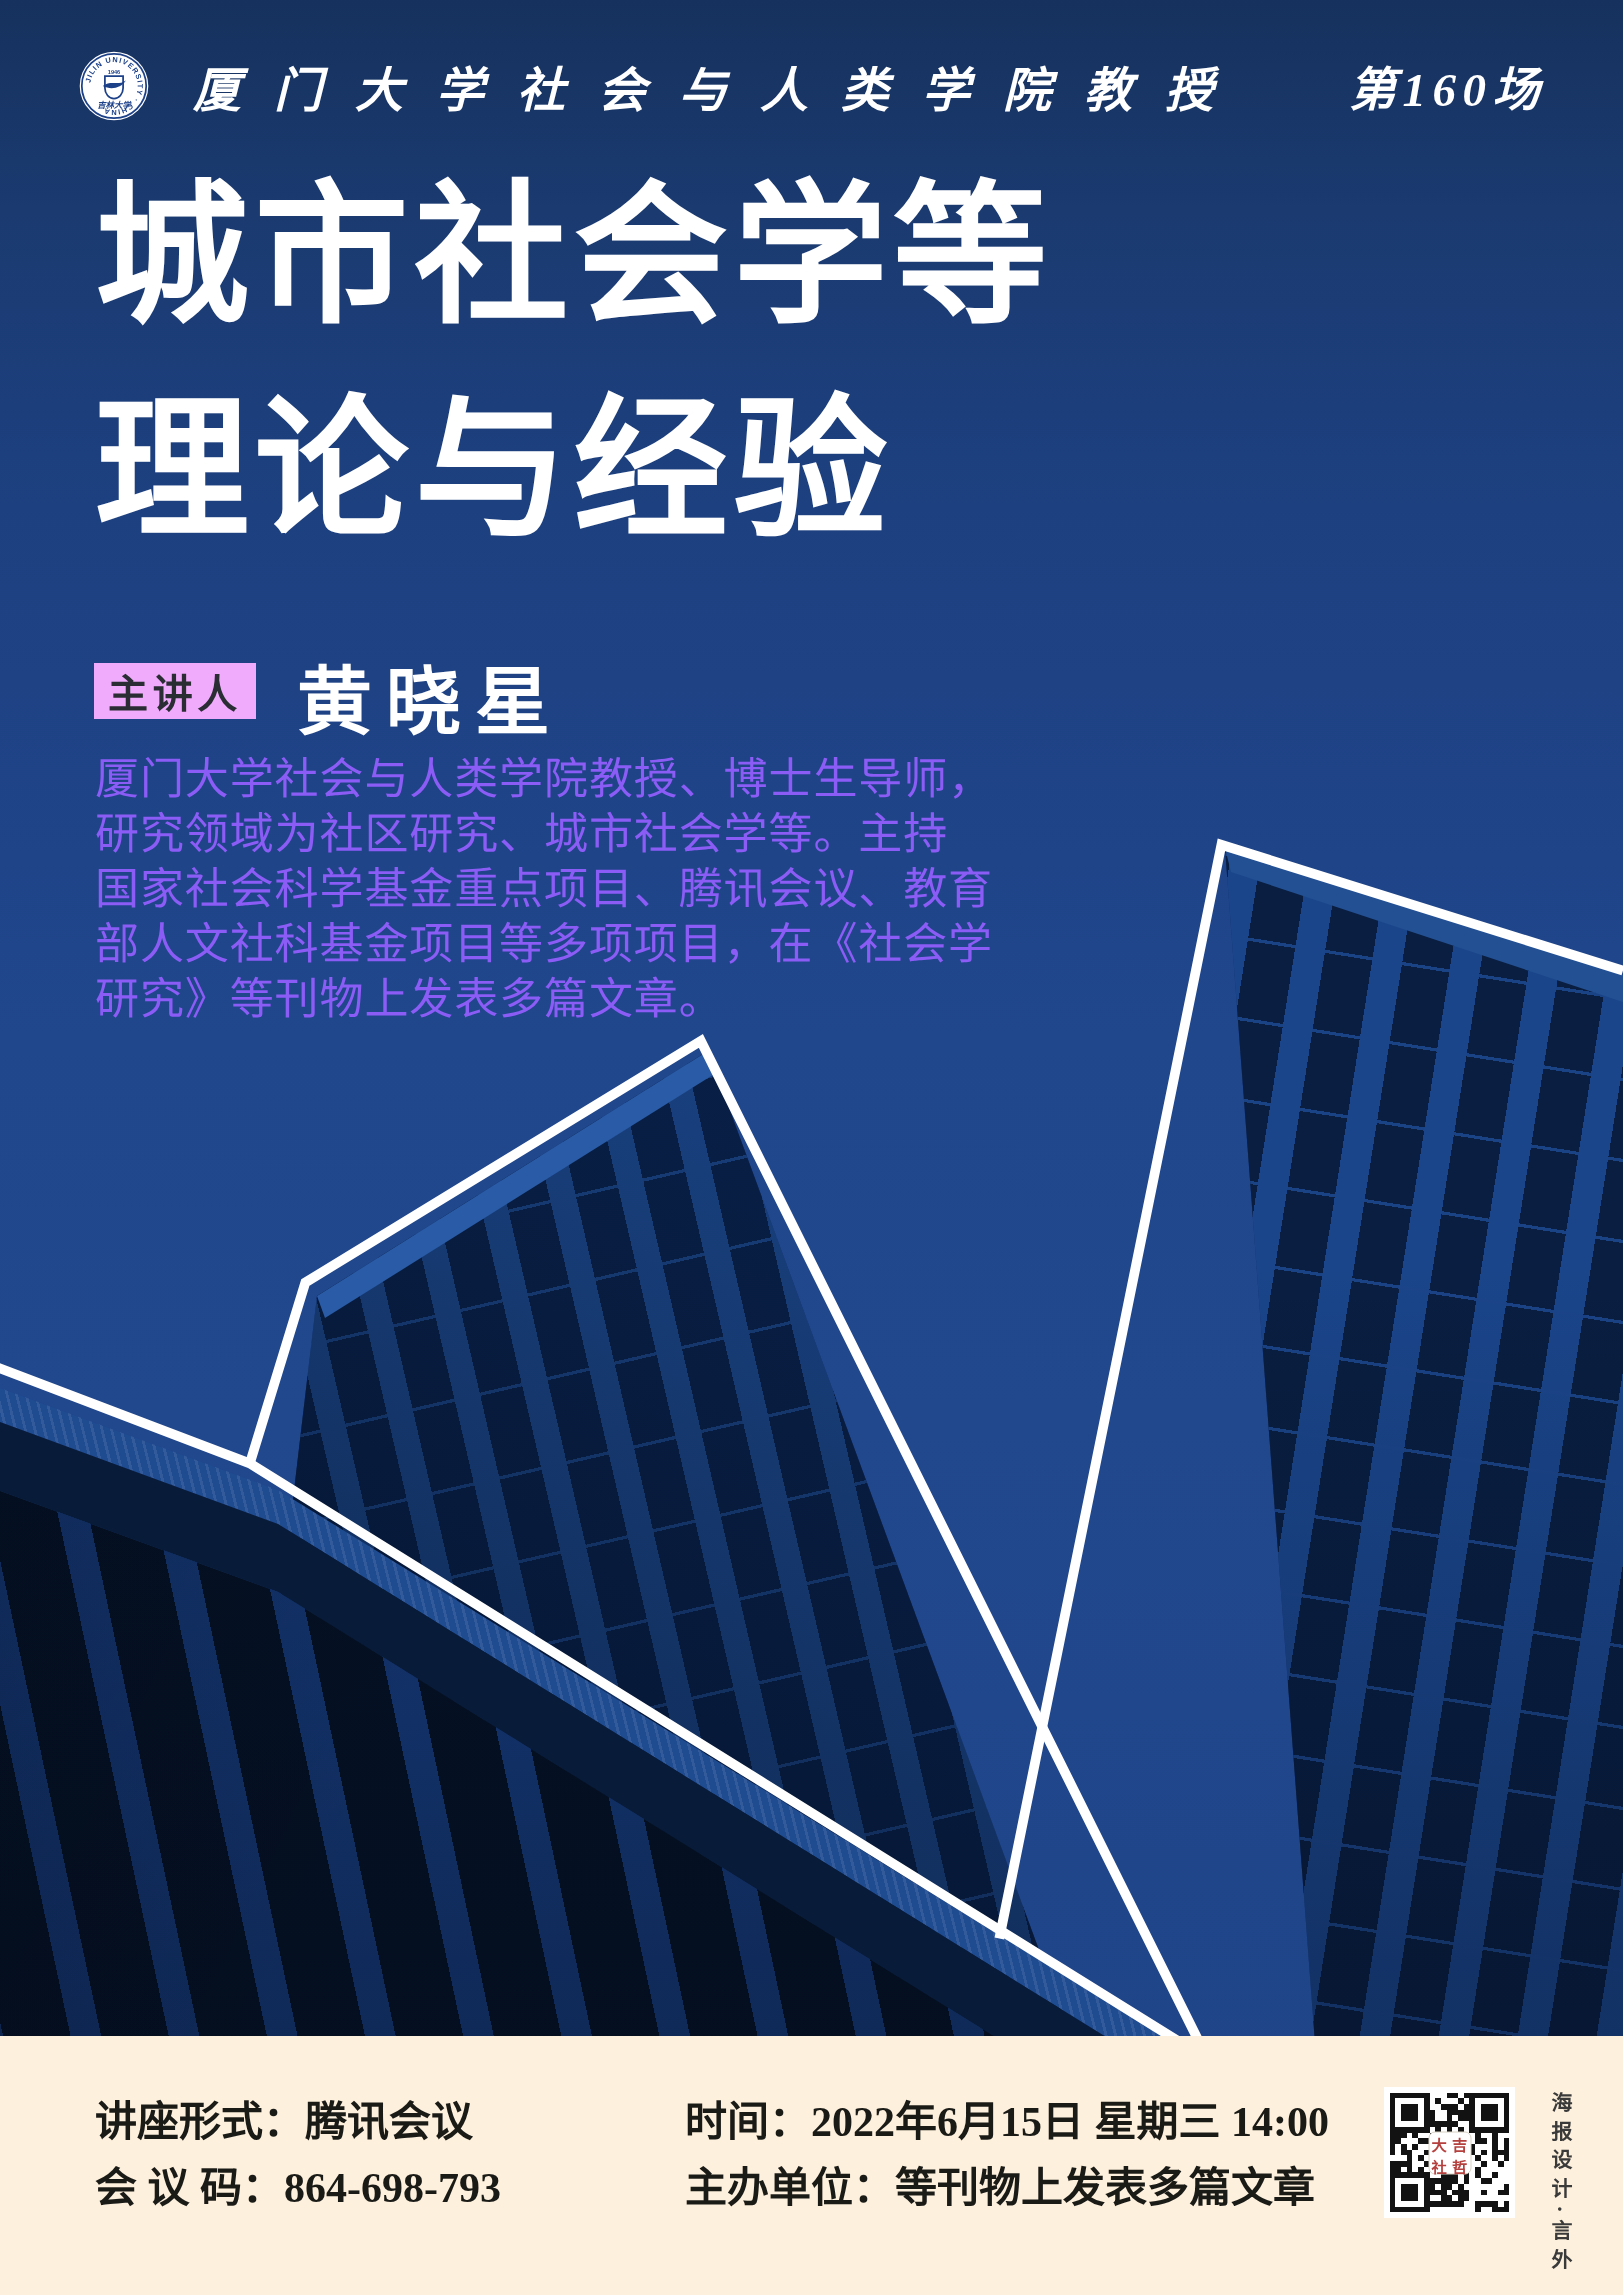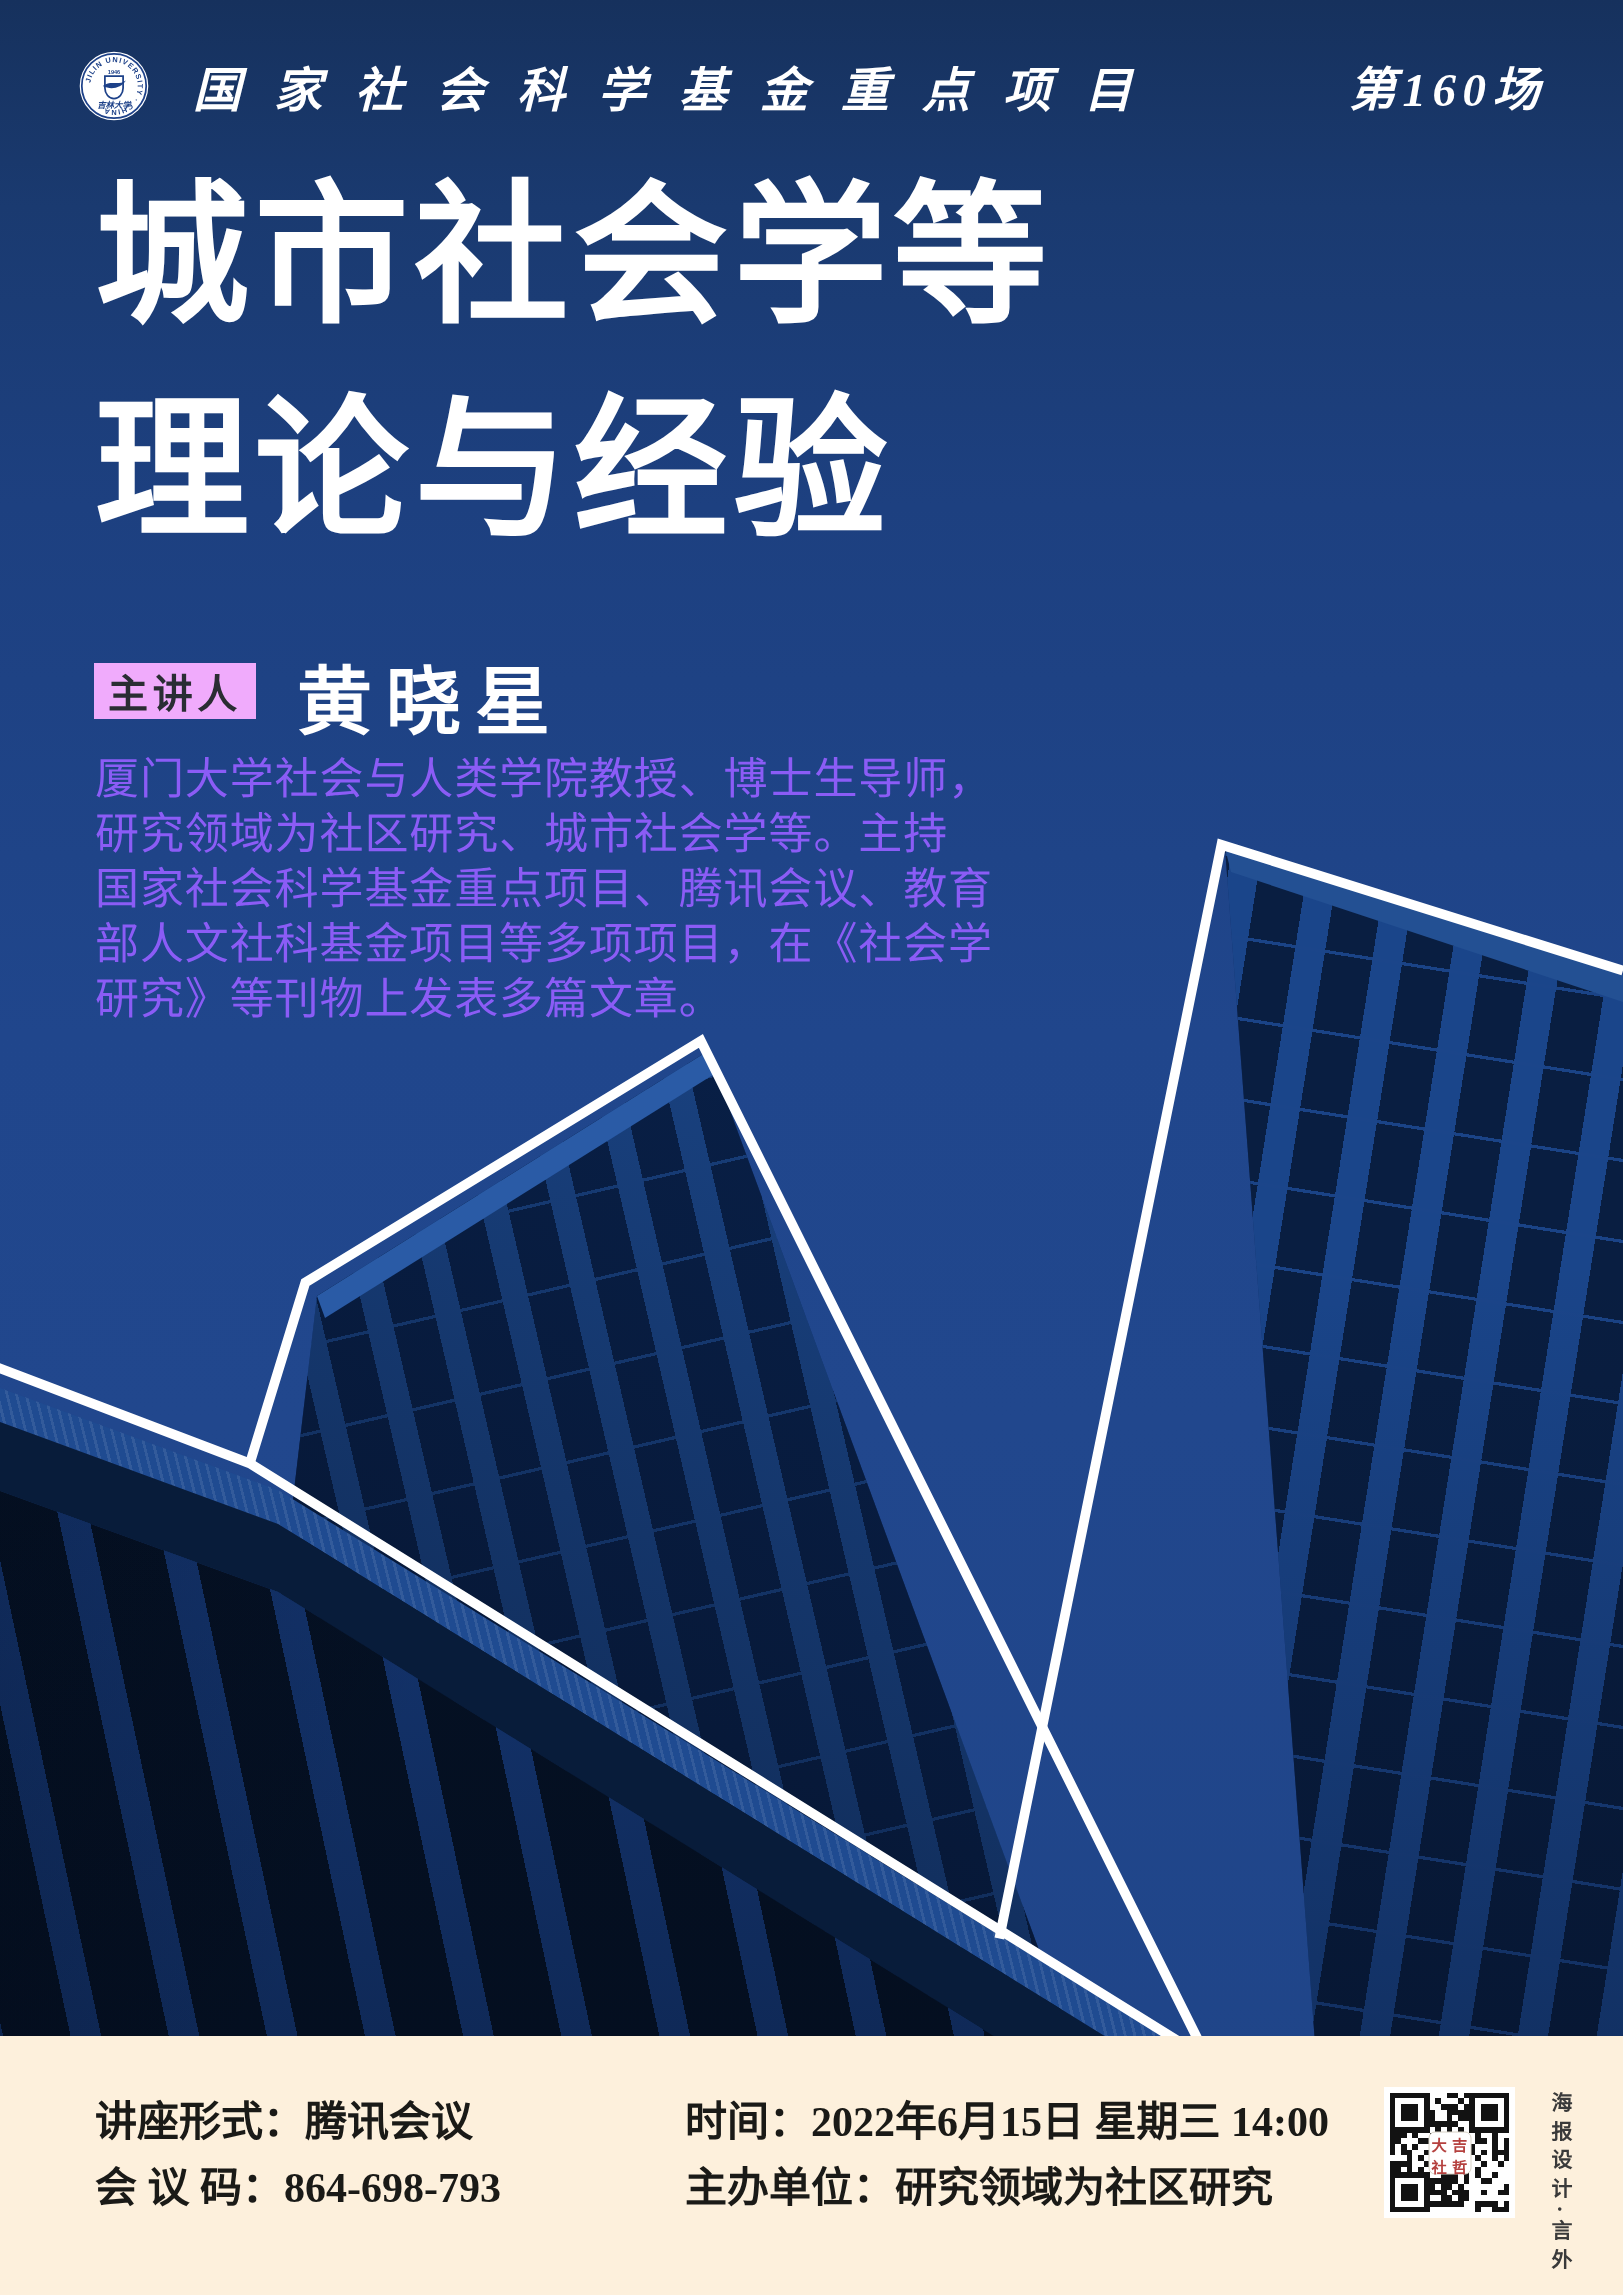--- a/index.html
+++ b/index.html
@@ -125,21 +125,21 @@
           <path id="ringPath" d="M 32 100 A 68 68 0 1 1 168 100 A 68 68 0 1 1 32 100"></path>
         </defs>
       <text font-size="21" letter-spacing="3" font-weight="bold">
         <textPath href="#ringPath" startOffset="2%">JILIN UNIVERSITY · CHINA</textPath>
       </text>
       <text x="100" y="66" font-size="16" text-anchor="middle" font-weight="bold">1946</text>
       <path d="M74 72 h52 v34 a26 30 0 0 1 -52 0 z" fill="none" stroke="#1d4189" stroke-width="5"></path>
       <path d="M68 100 C 90 82 112 100 134 84 C 120 106 92 112 68 100 z" fill="#1d4189"></path>
       <text x="100" y="162" font-size="24" text-anchor="middle" font-style="italic" font-weight="bold">吉林大学</text>
     </svg>
-    <div class="series">国家社会科学基金重点项目</div>
+    <div class="series">厦门大学社会与人类学院教授</div>
     <div class="session">第160场</div>
   </div>
 
   <div class="title">
     <div class="t1">城市社会学等</div>
     <div class="t2">理论与经验</div>
   </div>
 
   <div class="badge">主讲人</div>
   <div class="spk-name">黄晓星</div>
@@ -151,21 +151,21 @@
       <div class="bio-line">研究》等刊物上发表多篇文章。</div>
     </div>
 
   <div class="footer">
     <div class="fcol fcol-left">
       <div>讲座形式：腾讯会议</div>
       <div>会 议 码：864-698-793</div>
     </div>
     <div class="fcol fcol-mid">
       <div>时间：2022年6月15日  星期三  14:00</div>
-      <div>主办单位：研究领域为社区研究</div>
+      <div>主办单位：等刊物上发表多篇文章</div>
     </div>
     <div class="qr">
       <div class="qr-grid">
           <div class="m d"></div>
           <div class="m d"></div>
           <div class="m d"></div>
           <div class="m d"></div>
           <div class="m d"></div>
           <div class="m d"></div>
           <div class="m d"></div>

